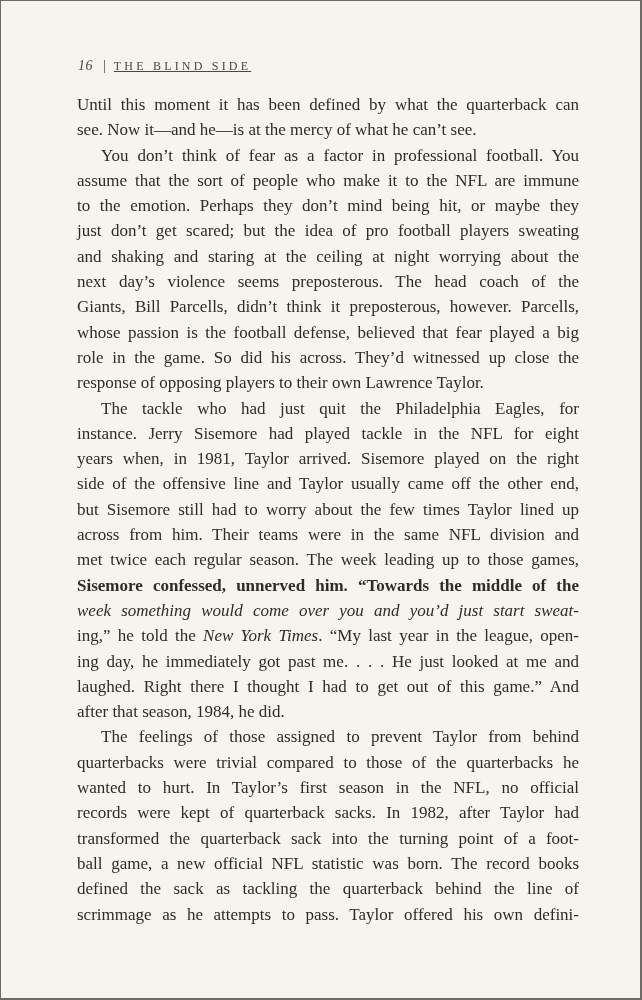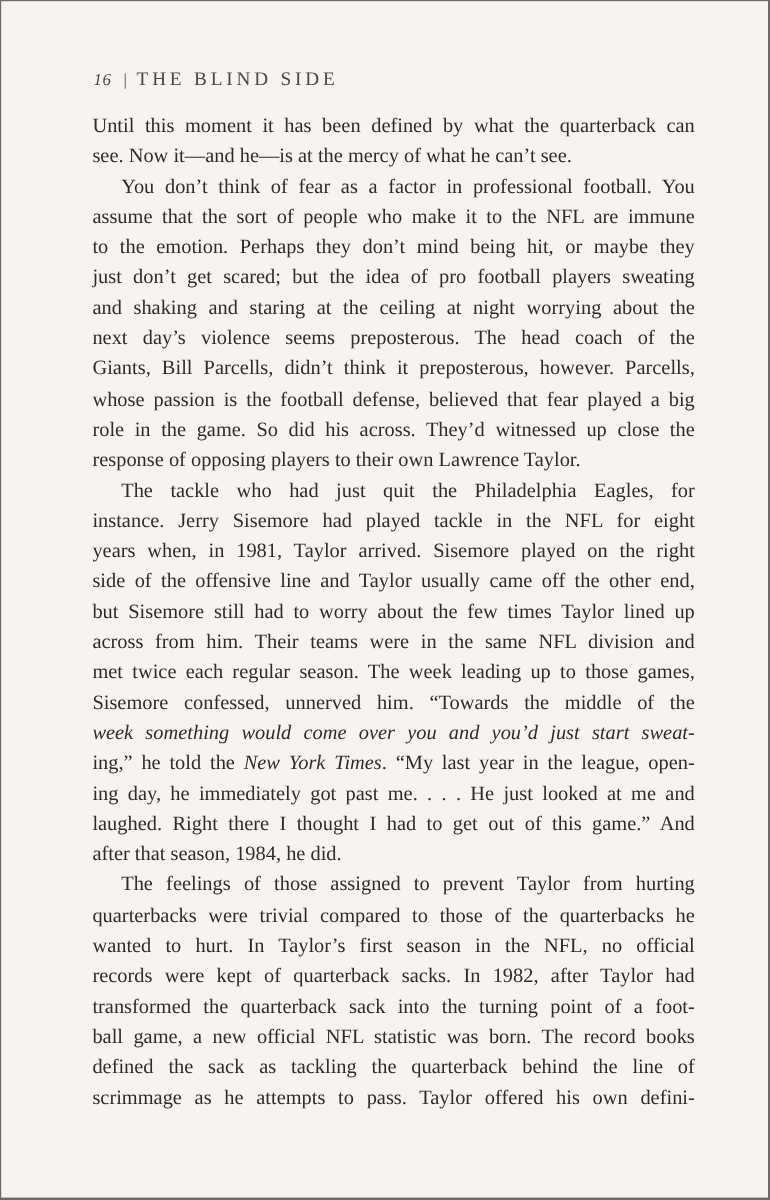--- a/index.html
+++ b/index.html
@@ -35,21 +35,22 @@
       font-size: 14px;
       letter-spacing: 0.5px;
     }
     .running-head .sep {
       display: inline-block;
       margin: 0 8px 0 10px;
       font-size: 14px;
     }
     .running-head .title {
       letter-spacing: 3.2px;
-      font-size: 16px;
+      font-size: 12px;
+      text-decoration: underline;
     }
     .text-block {
       position: absolute;
       left: 76px;
       top: 91px;
       width: 502px;
       font-family: "Liberation Serif", "DejaVu Serif", serif;
       font-size: 17px;
       line-height: 25.3px;
       color: #2e2b29;
@@ -104,30 +105,30 @@
     </div>
 
     <div class="para">
       <span class="line indent" style="word-spacing: 0px;">The tackle who had just quit the Philadelphia Eagles, for</span>
       <span class="line" style="word-spacing: 0px;">instance. Jerry Sisemore had played tackle in the NFL for eight</span>
       <span class="line" style="word-spacing: 0px;">years when, in 1981, Taylor arrived. Sisemore played on the right</span>
       <span class="line" style="word-spacing: -0.0117188px;">side of the offensive line and Taylor usually came off the other end,</span>
       <span class="line" style="word-spacing: 0px;">but Sisemore still had to worry about the few times Taylor lined up</span>
       <span class="line" style="word-spacing: 0px;">across from him. Their teams were in the same NFL division and</span>
       <span class="line" style="word-spacing: -0.473011px;">met twice each regular season. The week leading up to those games,</span>
-      <span class="line" style="word-spacing: 0px;">Sisemore confessed, unnerved him. “Towards the middle of the</span>
+      <span class="line" style="word-spacing: 0px; font-weight: bold;">Sisemore confessed, unnerved him. “Towards the middle of the</span>
       <span class="line" style="word-spacing: 0px; font-style: italic;">week something would come over you and you’d just start sweat-</span>
       <span class="line" style="word-spacing: -0.260817px;"><span class="seg">ing,” he told the </span><em>New York Times</em><span class="seg">. “My last year in the league, open-</span></span>
       <span class="line" style="word-spacing: 0px;">ing day, he immediately got past me. . . . He just looked at me and</span>
       <span class="line" style="word-spacing: 0px;">laughed. Right there I thought I had to get out of this game.” And</span>
       <span class="line last">after that season, 1984, he did.</span>
     </div>
 
     <div class="para">
-      <span class="line indent" style="word-spacing: 0px;">The feelings of those assigned to prevent Taylor from hurting</span>
+      <span class="line indent" style="word-spacing: 0px;">The feelings of those assigned to prevent Taylor from behind</span>
       <span class="line" style="word-spacing: 0px;">quarterbacks were trivial compared to those of the quarterbacks he</span>
       <span class="line" style="word-spacing: 0px;">wanted to hurt. In Taylor’s first season in the NFL, no official</span>
       <span class="line" style="word-spacing: 0px;">records were kept of quarterback sacks. In 1982, after Taylor had</span>
       <span class="line" style="word-spacing: 0px;">transformed the quarterback sack into the turning point of a foot-</span>
       <span class="line" style="word-spacing: 0px;">ball game, a new official NFL statistic was born. The record books</span>
       <span class="line" style="word-spacing: 0px;">defined the sack as tackling the quarterback behind the line of</span>
       <span class="line" style="word-spacing: 0px;">scrimmage as he attempts to pass. Taylor offered his own defini-</span>
     </div>
   </div>
 </div>

